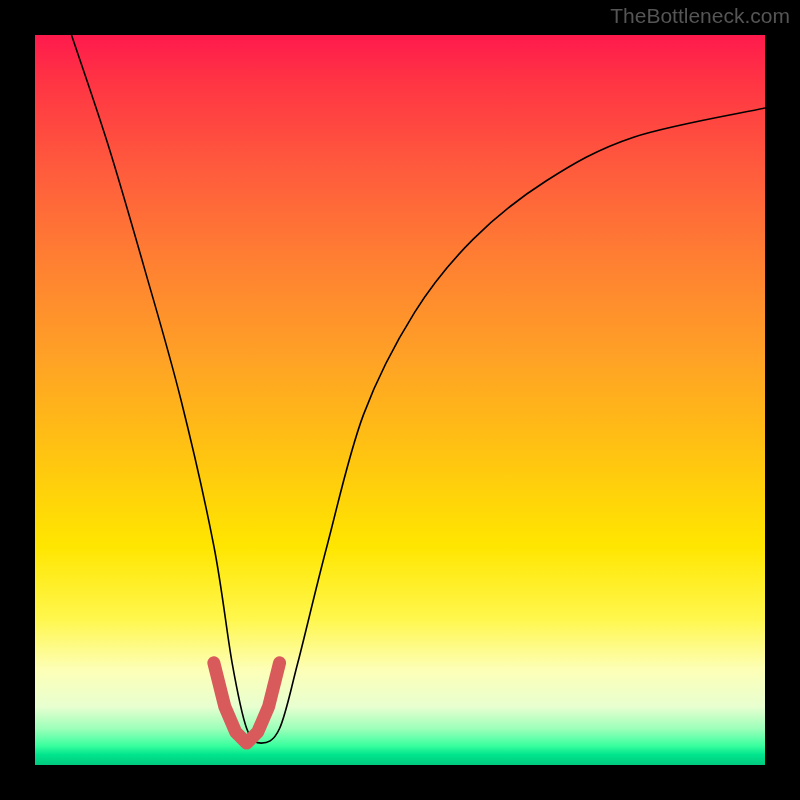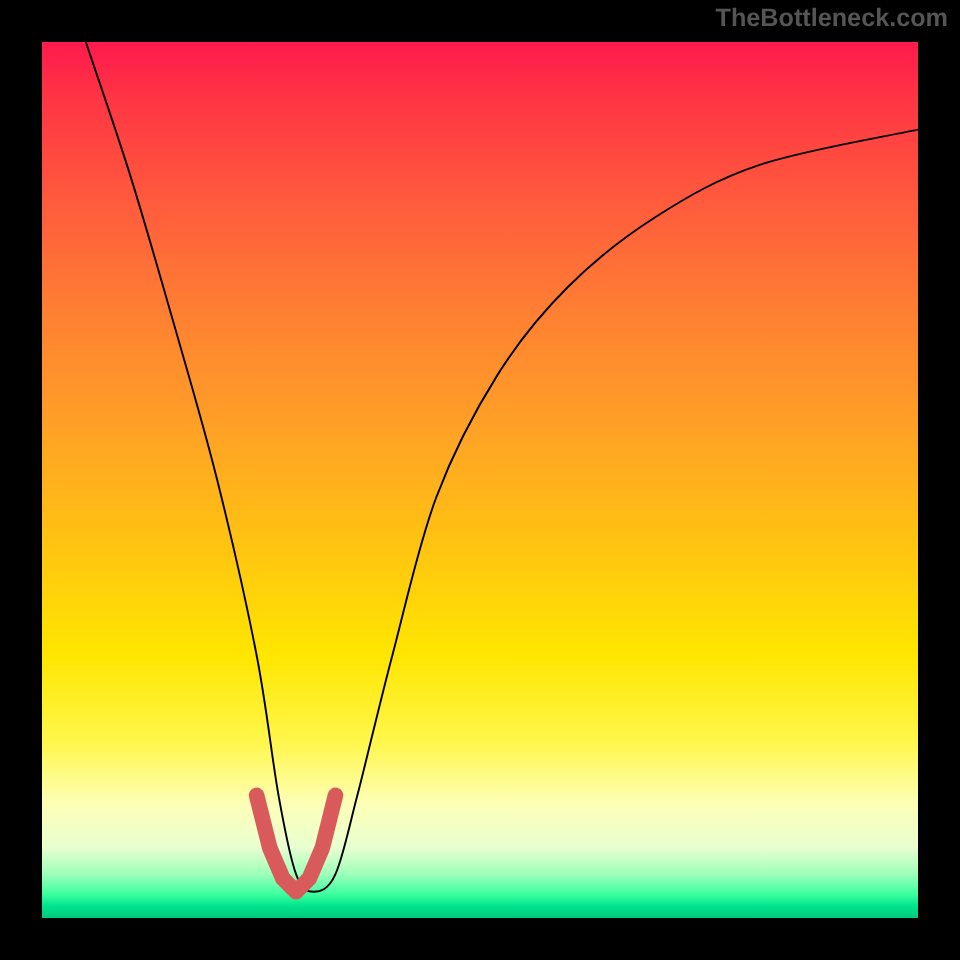--- a/index.html
+++ b/index.html
@@ -10,21 +10,21 @@
     font-family: Arial, Helvetica, sans-serif;
     position: relative;
     overflow: hidden;
   }
   .watermark {
     position: absolute;
     top: 4px;
     right: 10px;
     color: #555;
     font-size: 21px;
-    font-weight: 700;
+    font-weight: 400;
   }
   .plot-area {
     position: absolute;
     left: 35px;
     top: 35px;
     width: 730px;
     height: 730px;
     overflow: hidden;
   }
   .gradient {

